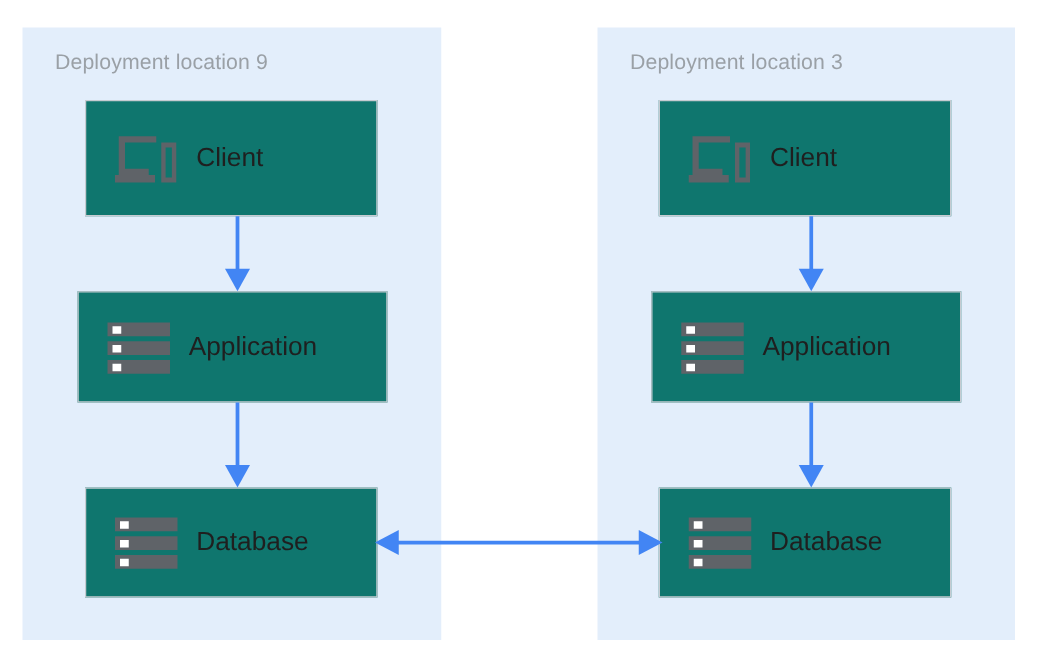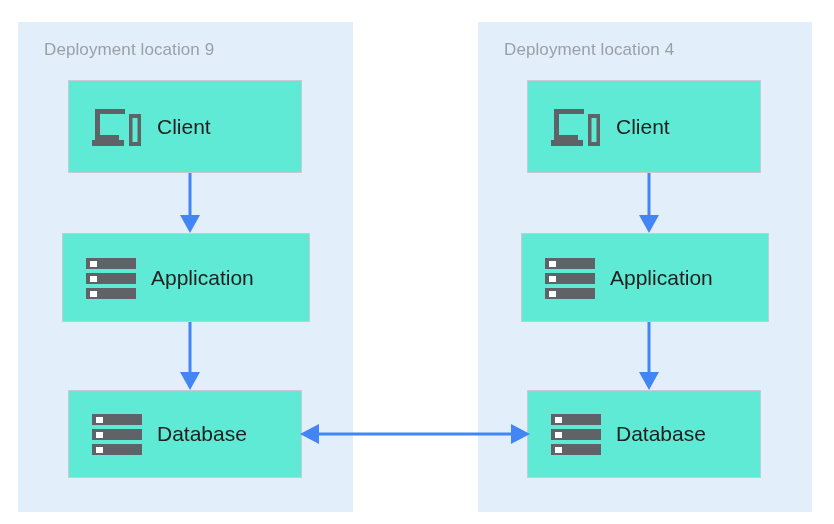--- a/index.html
+++ b/index.html
@@ -26,21 +26,21 @@
     top:18px;
     left:26px;
     font-size:17px;
     color:#9aa0a6;
     letter-spacing:0.1px;
     white-space:nowrap;
   }
 
   .node{
     position:absolute;
-    background:#5eead4;
+    background:#0f766e;
     border:1px solid #c6cbd1;
     box-sizing:border-box;
     display:flex;
     align-items:center;
   }
   .node .icon{
     flex:0 0 auto;
     margin-left:22px;
     margin-right:14px;
     display:block;
@@ -66,21 +66,21 @@
 </head>
 <body>
 
 <div id="stage">
 
   <div class="panel" id="panel-left">
     <div class="panel-title">Deployment location 9</div>
   </div>
 
   <div class="panel" id="panel-right">
-    <div class="panel-title">Deployment location 4</div>
+    <div class="panel-title">Deployment location 3</div>
   </div>
 
   <div class="node" id="node-client-1">
     <span class="icon">
       <svg width="52" height="42" viewBox="0 0 52 42" aria-hidden="true">
         <g fill="#5f6368">
 
           <path d="M4 3 h30 v5 H9 v21 h19 v5 H4 Z"></path>
 
           <rect x="1" y="34" width="32" height="6"></rect>

